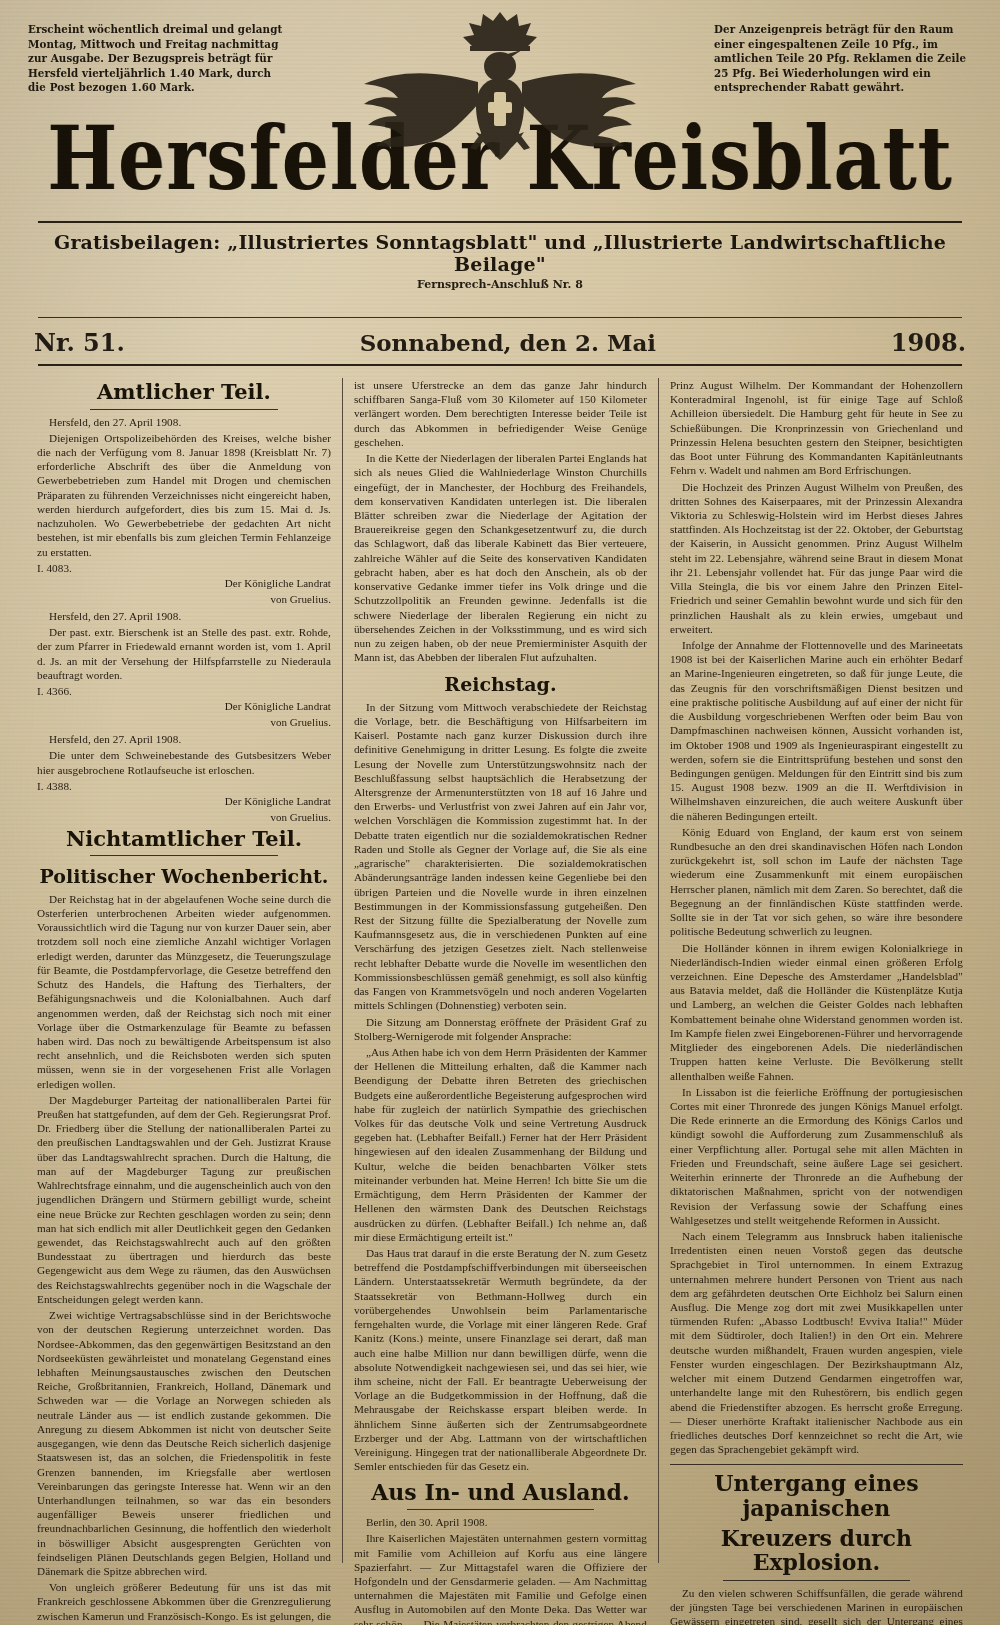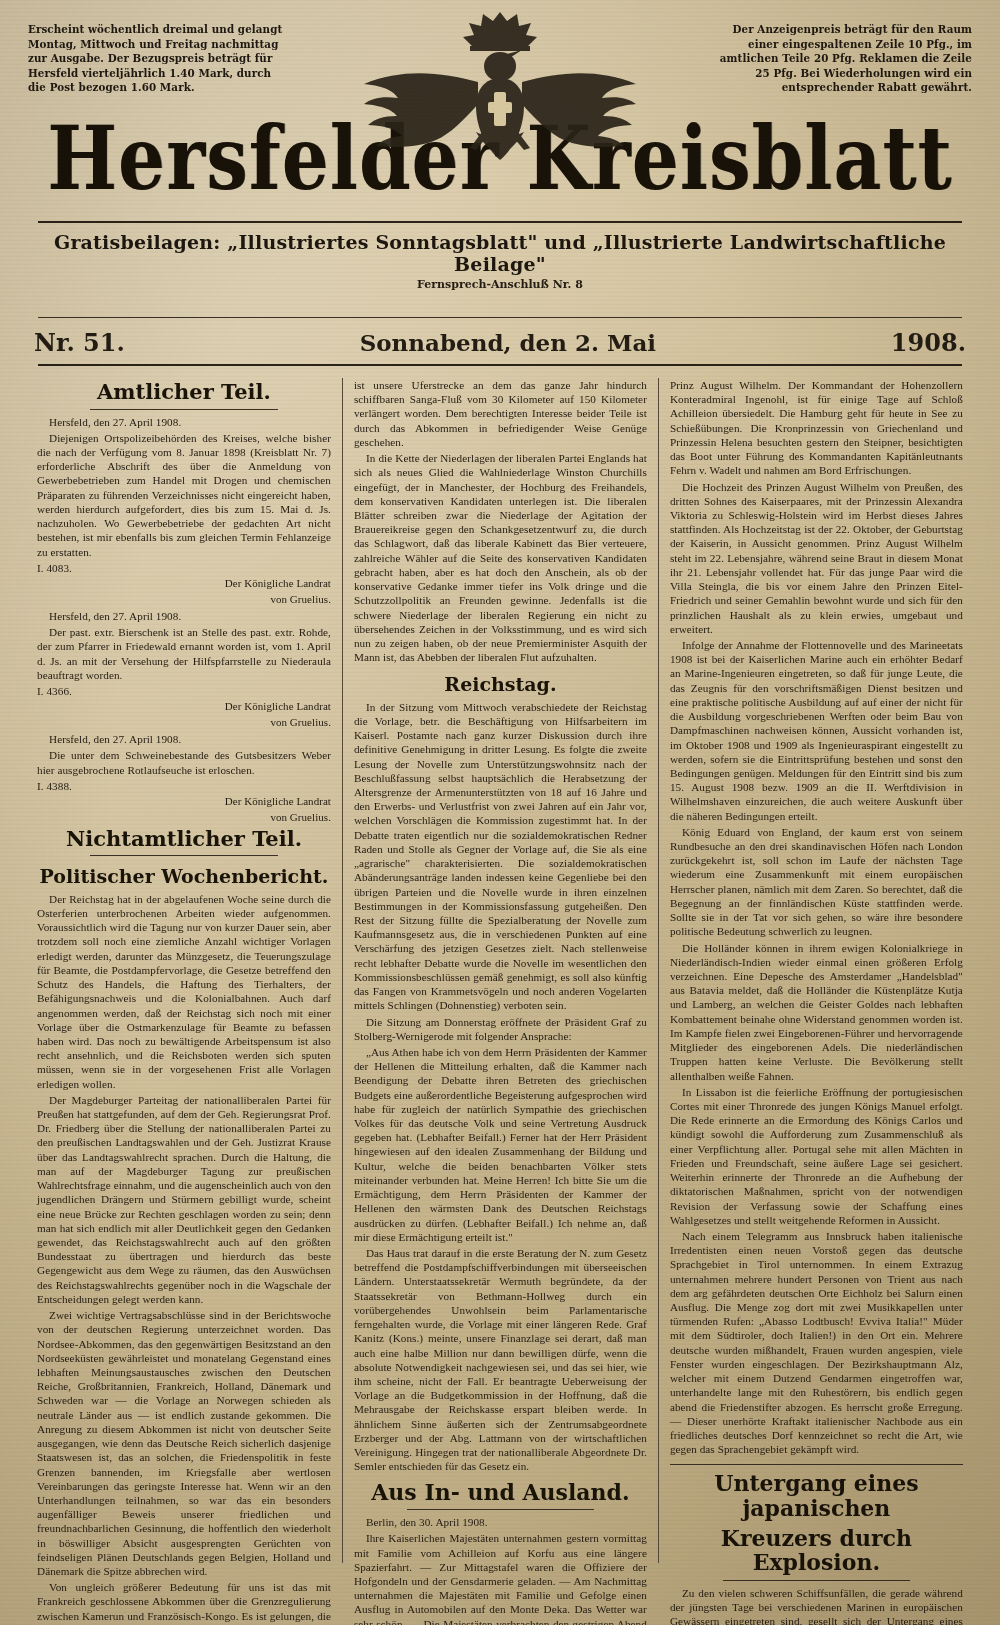--- a/index.html
+++ b/index.html
@@ -48,21 +48,21 @@
     width: 258px;
     font-family: "DejaVu Serif", serif;
     font-size: 10.3px;
     line-height: 1.42;
     letter-spacing: 0.1px;
     text-align: center;
     font-weight: 700;
     color: #1e1810;
   }
   .notice.left { text-align: left; }
-  .notice.right { text-align: right; }
+  .notice.right { text-align: left; }
 
   .eagle {
     position: absolute;
     left: 50%;
     top: 6px;
     transform: translateX(-50%);
     z-index: 1;
     opacity: 0.92;
   }
 

